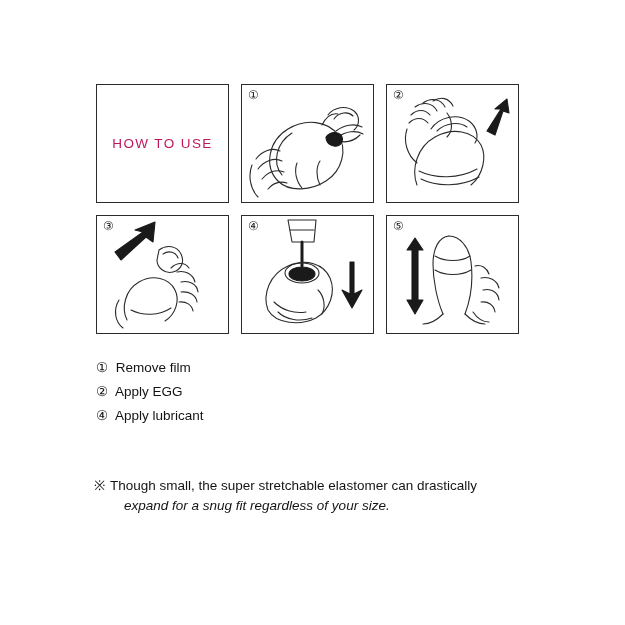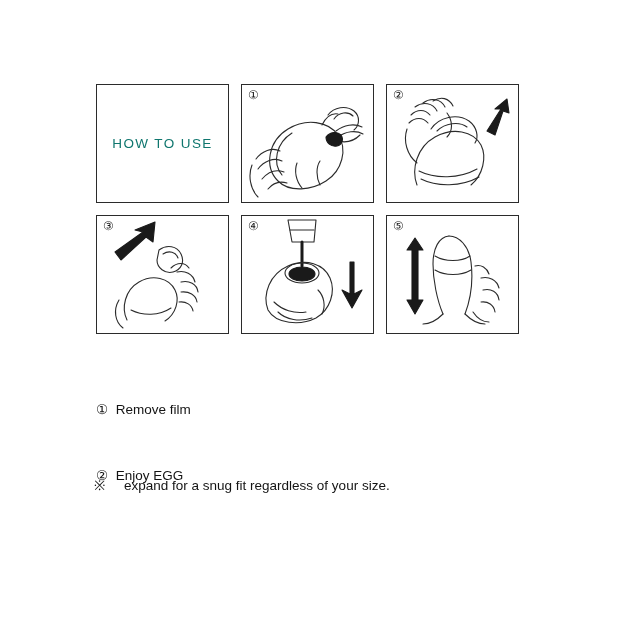--- a/index.html
+++ b/index.html
@@ -52,42 +52,41 @@
     z-index: 4;
   }
   .title-panel {
     display: flex;
     align-items: center;
     justify-content: center;
   }
   .title-panel .title-text {
     font-size: 13.5px;
     letter-spacing: 1.4px;
-    color: #0f766e;
+    color: #be185d;
     white-space: nowrap;
   }
   .art {
     position: absolute;
     left: 0; top: 0;
     width: 133px;
     height: 119px;
   }
   
   .steps {
     position: absolute;
     left: 96px;
     top: 356px;
     width: 450px;
   }
   .step {
     font-size: 13.5px;
     line-height: 24px;
     color: #141414;
     white-space: nowrap;
-    margin-top: 42px;
   }
   .step .mark {
     display: inline-block;
     width: 16px;
   }
   .note {
     position: absolute;
     left: 94px;
     top: 476px;
     width: 440px;
@@ -100,20 +99,21 @@
     left: 0;
     top: 0;
   }
   .note .note-body {
     display: block;
     padding-left: 16px;
   }
   .note .note-line2 {
     display: block;
     padding-left: 30px;
+    font-style: italic;
   }
 </style>
 </head>
 <body>
 
 <div class="sheet">
 
   <div class="grid">
 
     <div class="row">
@@ -251,22 +251,27 @@
     </div>
   </div>
 
   <div class="steps">
     <div class="step">
       <span class="mark">①</span>
       <span>Remove film</span>
     </div>
     <div class="step">
       <span class="mark">②</span>
-      <span>Enjoy EGG</span>
+      <span>Apply EGG</span>
+    </div>
+    <div class="step">
+      <span class="mark">④</span>
+      <span>Apply lubricant</span>
     </div>
   </div>
 
   <div class="note">
     <span class="note-mark">※</span>
+    <span class="note-body">Though small, the super stretchable elastomer can drastically</span>
     <span class="note-line2">expand for a snug fit regardless of your size.</span>
   </div>
 
 </div>
 
 </body></html>

